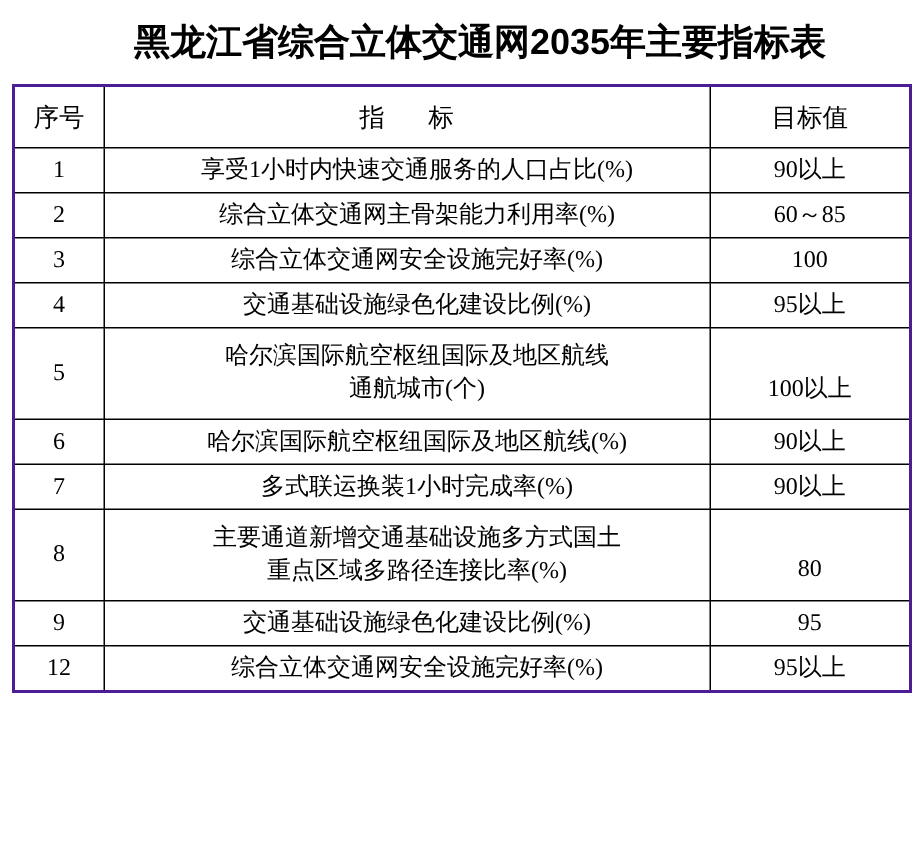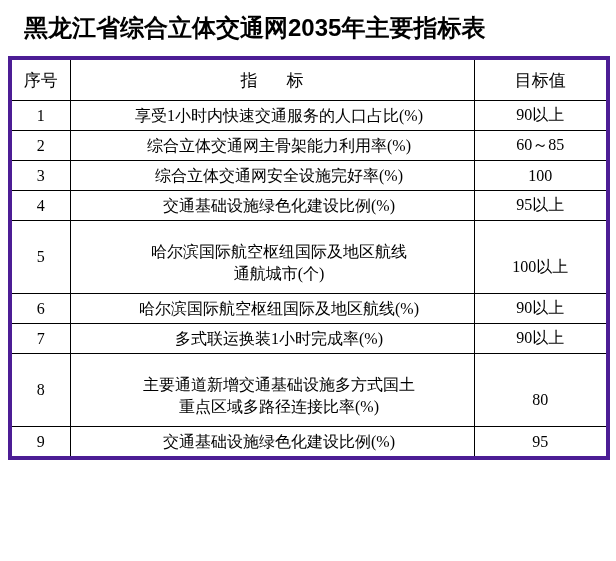--- a/index.html
+++ b/index.html
@@ -15,38 +15,38 @@
     overflow: hidden;
   }
   .page {
     width: 616px;
     height: 561px;
     position: relative;
     box-sizing: border-box;
     padding: 0;
   }
   .title {
-    text-align: left;
+    text-align: center;
     font-family: "Liberation Sans", "DejaVu Sans", sans-serif;
     font-weight: bold;
     font-size: 24px;
     letter-spacing: 0px;
     padding-top: 12px;
     padding-bottom: 12px;
     white-space: nowrap;
     margin-left: 24px;
   }
   .table-wrap {
     padding: 0 8px;
   }
   table.indicators {
     border-collapse: collapse;
     width: 600px;
     table-layout: fixed;
-    border: 4px solid #4c1d95;
+    border: 2px solid #4c1d95;
   }
   table.indicators td,
   table.indicators th {
     border: 1px solid #000;
     padding: 0;
     vertical-align: middle;
   }
   
   .col-no    { width: 60px;  }
   .col-ind   { width: 404px; }
@@ -70,21 +70,21 @@
   }
   tbody td.cell-ind {
     text-align: center;
     padding-left: 14px;
     line-height: 1.35;
   }
   tbody tr.two-line td {
     height: 56px;
   }
   tbody tr.two-line td.cell-ind {
-    padding-top: 14px;
+    padding-top: 2px;
     padding-bottom: 2px;
     margin-left: 10px;
   }
   .val-bottom {
     display: block;
     padding-top: 20px;
     font-family: Liberation Serif, serif;
   }
   .ind-line {
     display: block;
@@ -174,17 +174,24 @@
               <span class="val-bottom">80</span>
             </td>
           </tr>
           <tr>
             <td class="cell-no">9</td>
             <td class="cell-ind">
               <span class="ind-line">交通基础设施绿色化建设比例(%)</span>
             </td>
             <td class="cell-val"><span class="">95</span></td>
           </tr>
+          <tr>
+            <td class="cell-no">12</td>
+            <td class="cell-ind">
+              <span class="ind-line">综合立体交通网安全设施完好率(%)</span>
+            </td>
+            <td class="cell-val"><span class="">95以上</span></td>
+          </tr>
         </tbody>
     </table>
   </div>
 
 </div>
 
 </body></html>

